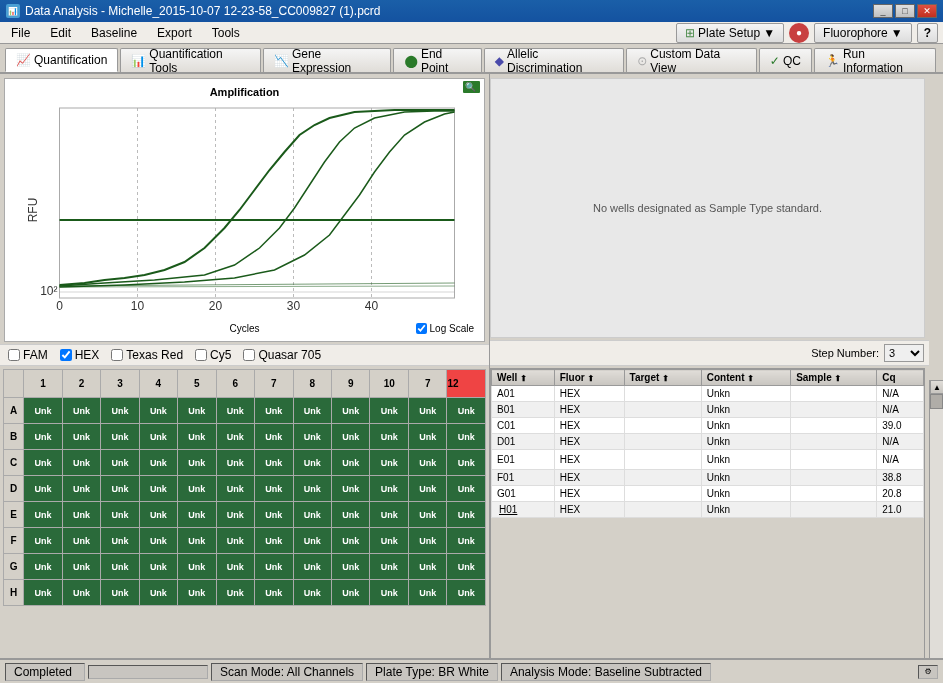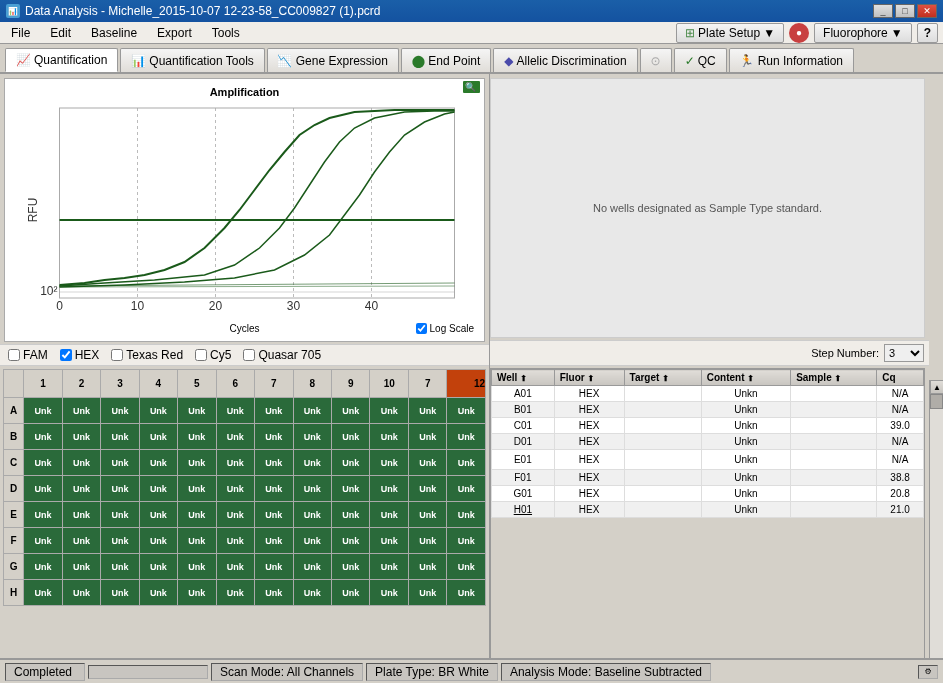--- a/index.html
+++ b/index.html
@@ -153,21 +153,20 @@
       text-align: left;
       position: sticky;
       top: 0;
       white-space: nowrap;
     }
     .data-table td {
       border: 1px solid #ddd;
       padding: 2px 5px;
       font-size: 10px;
       white-space: nowrap;
-      text-align: center;
     }
     .data-table tr:nth-child(even) td { background: #f0f0f0; }
     .data-table tr:nth-child(odd) td { background: #ffffff; }
 
     
     #status-bar {
       background: #d4d0c8;
       border-top: 2px solid #999;
       display: flex;
       align-items: center;
@@ -303,20 +302,21 @@
     <div class="tab">
       <span style="color:#2a7a2a;">⬤</span>
       <span>End Point</span>
     </div>
     <div class="tab">
       <span style="color:#4a4aaa;">◆</span>
       <span>Allelic Discrimination</span>
     </div>
     <div class="tab">
       <span style="color:#aaa;">⊙</span>
+      <span>Custom Data View</span>
     </div>
     <div class="tab">
       <span style="color:#2a7a2a;">✓</span>
       <span>QC</span>
     </div>
     <div class="tab">
       <span style="color:#4a4a9a;">🏃</span>
       <span>Run Information</span>
     </div>
   </div>
@@ -407,21 +407,21 @@
               <th style="border:1px solid #aaa;background:#d4d0c8;font-size:10px;text-align:center;width:38px;">2</th>
               <th style="border:1px solid #aaa;background:#d4d0c8;font-size:10px;text-align:center;width:38px;">3</th>
               <th style="border:1px solid #aaa;background:#d4d0c8;font-size:10px;text-align:center;width:38px;">4</th>
               <th style="border:1px solid #aaa;background:#d4d0c8;font-size:10px;text-align:center;width:38px;">5</th>
               <th style="border:1px solid #aaa;background:#d4d0c8;font-size:10px;text-align:center;width:38px;">6</th>
               <th style="border:1px solid #aaa;background:#d4d0c8;font-size:10px;text-align:center;width:38px;">7</th>
               <th style="border:1px solid #aaa;background:#d4d0c8;font-size:10px;text-align:center;width:38px;">8</th>
               <th style="border:1px solid #aaa;background:#d4d0c8;font-size:10px;text-align:center;width:38px;">9</th>
               <th style="border:1px solid #aaa;background:#d4d0c8;font-size:10px;text-align:center;width:38px;">10</th>
               <th style="border:1px solid #aaa;background:#d4d0c8;font-size:10px;text-align:center;width:38px;">7</th>
-              <th style="border:1px solid #aaa;background:#c2410c;font-size:10px;text-align:right;width:38px;">12</th>
+              <th style="border:1px solid #aaa;background:#ef4444;font-size:10px;text-align:left;width:38px;">12</th>
             </tr>
           </thead>
           <tbody id="plate-body">
           <tr>
                 <td style="background: rgb(212, 208, 200); border: 1px solid rgb(170, 170, 170); text-align: center; font-weight: bold; font-size: 10px; width: 20px; height: 26px;">A</td>
                 <td style="background: rgb(42, 106, 58); color: white; font-weight: bold; font-size: 9px; text-align: center; border: 1px solid rgb(170, 170, 170); height: 26px; cursor: pointer;">Unk</td>
                 <td style="background: rgb(42, 106, 58); color: white; font-weight: bold; font-size: 9px; text-align: center; border: 1px solid rgb(170, 170, 170); height: 26px; cursor: pointer;">Unk</td>
                 <td style="background: rgb(42, 106, 58); color: white; font-weight: bold; font-size: 9px; text-align: center; border: 1px solid rgb(170, 170, 170); height: 26px; cursor: pointer;">Unk</td>
                 <td style="background: rgb(42, 106, 58); color: white; font-weight: bold; font-size: 9px; text-align: center; border: 1px solid rgb(170, 170, 170); height: 26px; cursor: pointer;">Unk</td>
                 <td style="background: rgb(42, 106, 58); color: white; font-weight: bold; font-size: 9px; text-align: center; border: 1px solid rgb(170, 170, 170); height: 26px; cursor: pointer;">Unk</td>

